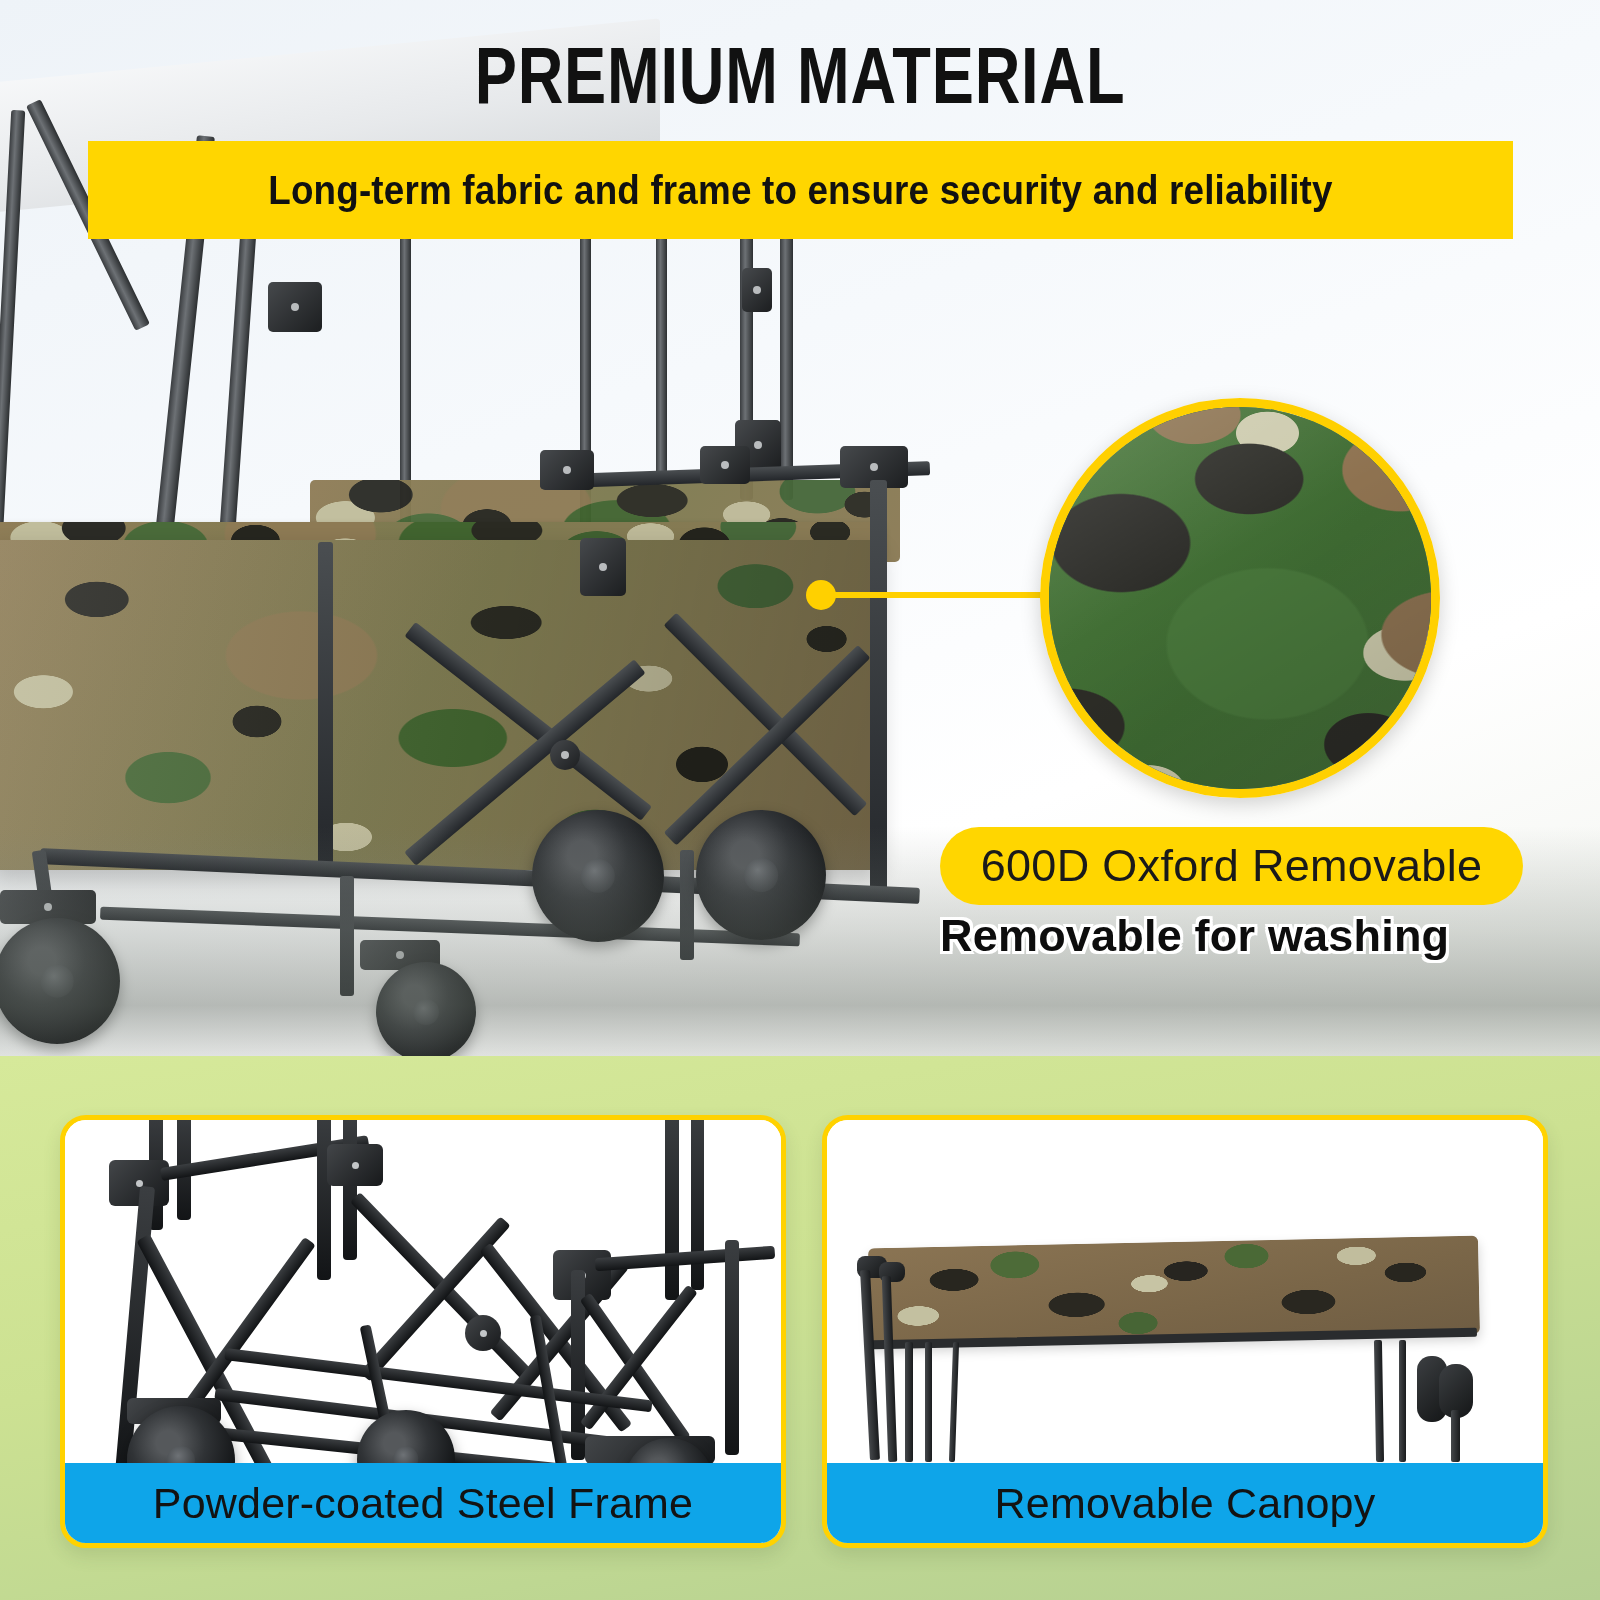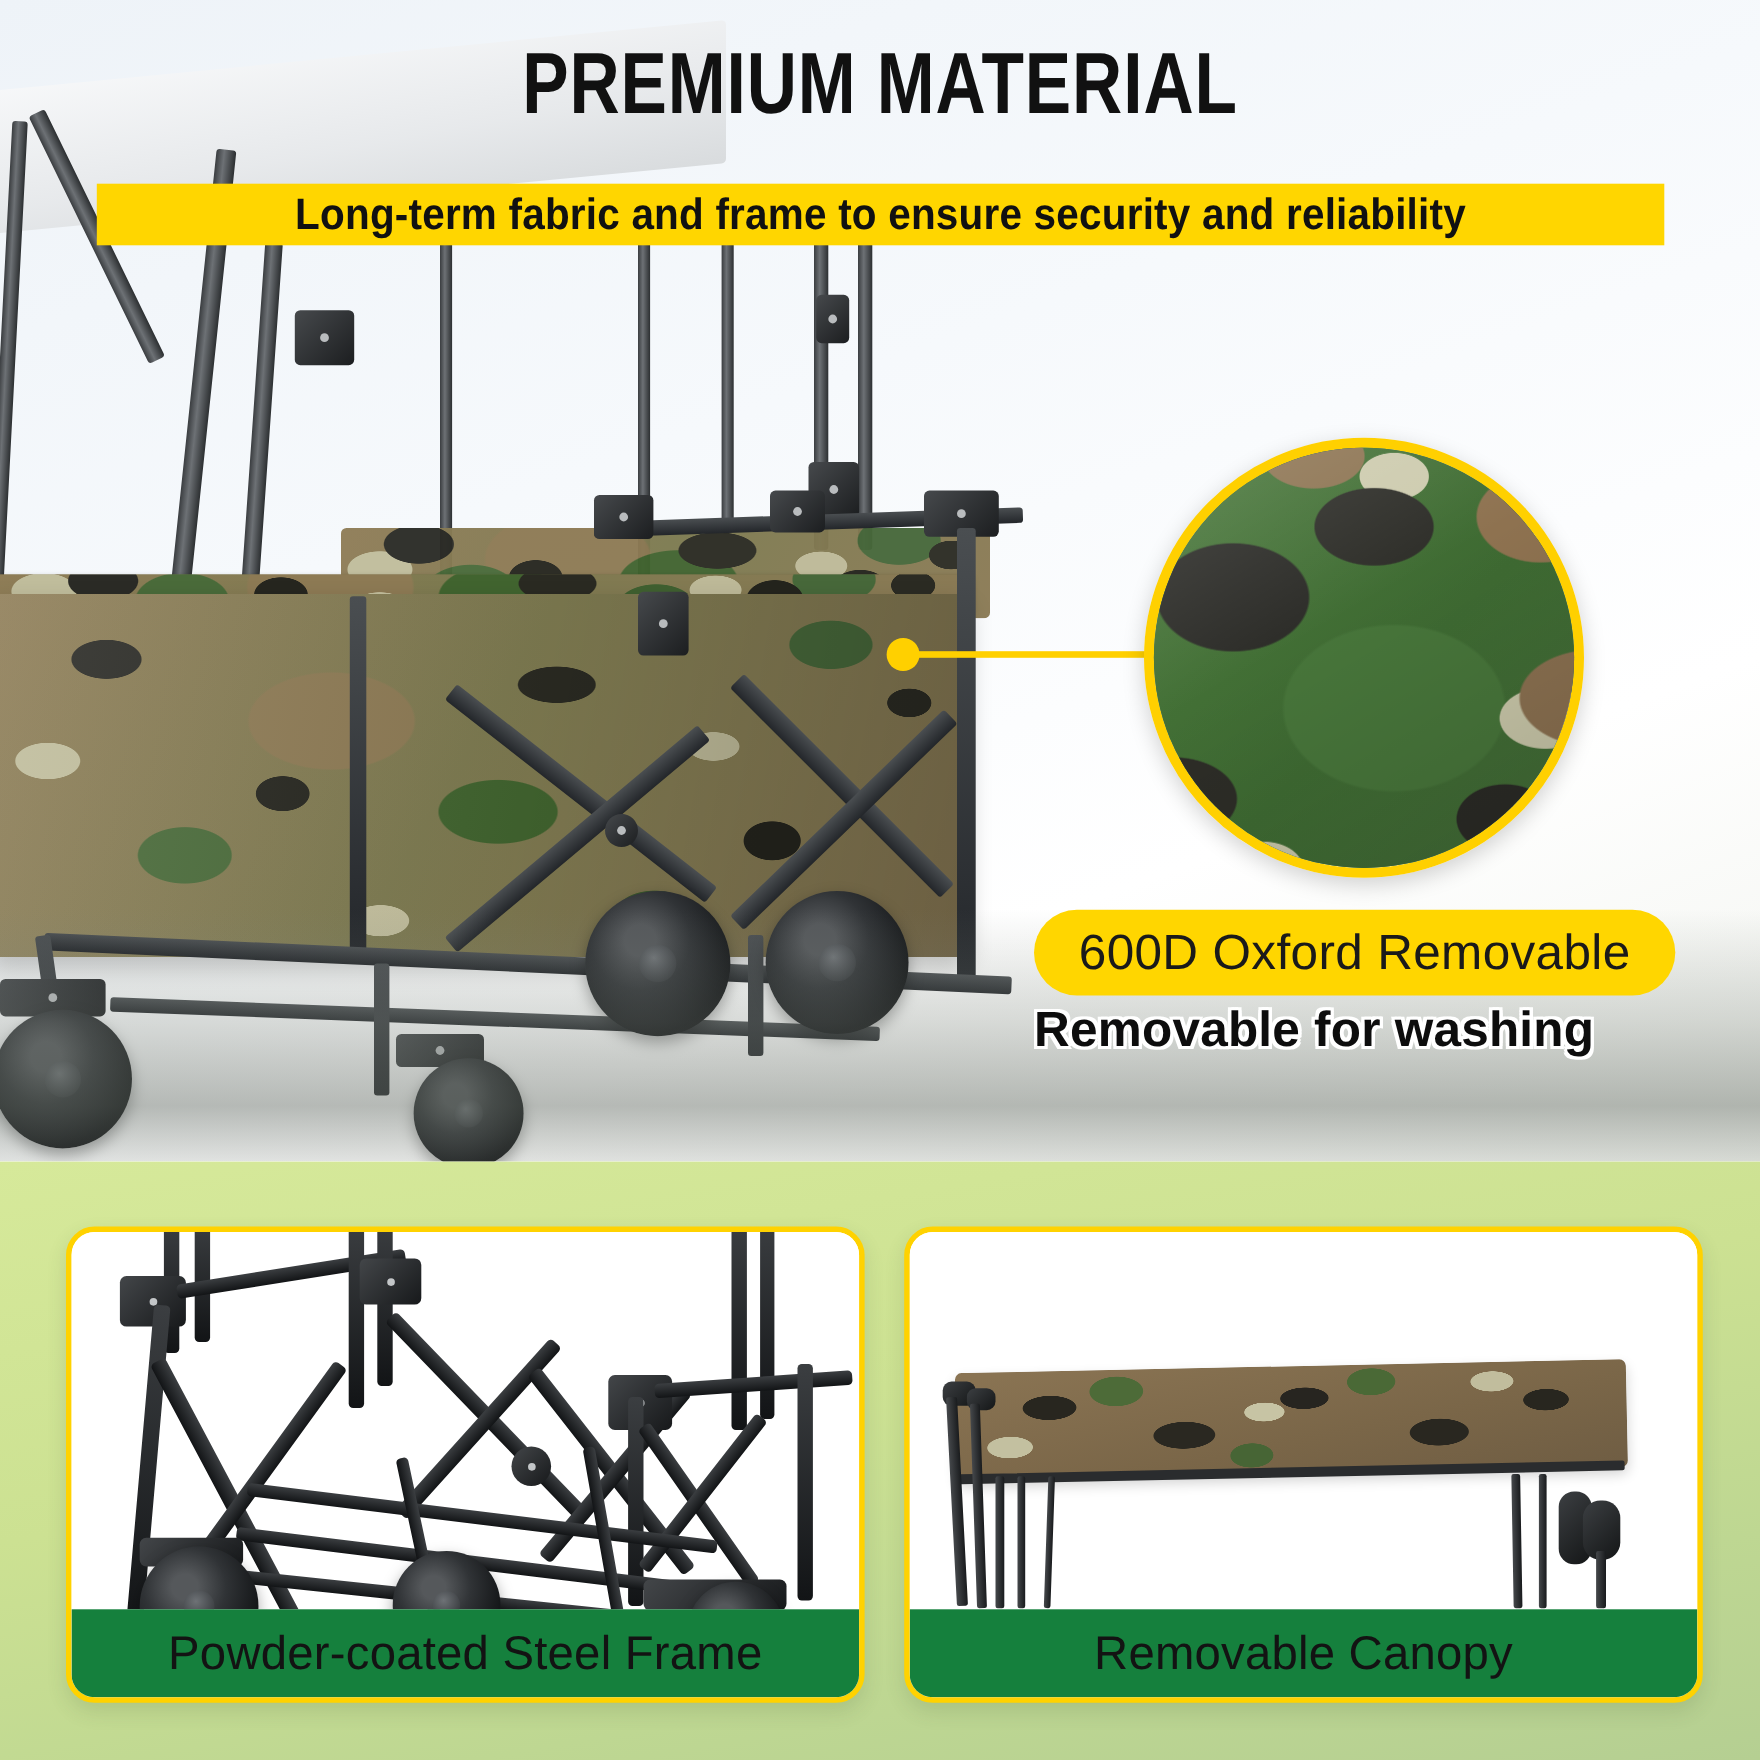--- a/index.html
+++ b/index.html
@@ -23,22 +23,22 @@
 
   
   .title{
     position:absolute;left:0;top:36px;width:1600px;text-align:center;
     font-size:79px;font-weight:bold;letter-spacing:1px;color:#111;
     transform:scaleX(.80);transform-origin:50% 50%;
     line-height:1;white-space:nowrap;
   }
   
   .sub-banner{
-    position:absolute;left:88px;top:141px;width:1425px;height:56px;
-    background:#FFD600;display:flex;align-items:center;justify-content:center;margin-top:26px;
+    position:absolute;left:88px;top:141px;width:1425px;height:98px;
+    background:#FFD600;display:flex;align-items:center;justify-content:center;
   }
   .sub-banner-text{
     font-size:40px;font-weight:bold;color:#111;white-space:nowrap;
     transform:scaleX(.92);transform-origin:50% 50%;letter-spacing:.2px;
   }
 
   
   .wagon{position:absolute;left:-20px;top:150px;width:1010px;height:900px;}
   .camo{
     background-color:#6d6a3f;
@@ -151,21 +151,21 @@
   }
   .panel{
     position:absolute;top:1115px;height:423px;
     background:#fff;border:5px solid #FFD200;border-radius:26px;
     overflow:hidden;box-shadow:0 8px 18px rgba(60,80,40,.14);
   }
   .panel-left{left:60px;width:716px;}
   .panel-right{left:822px;width:716px;}
   .panel-media{position:absolute;left:0;top:0;right:0;bottom:80px;background:#fff;overflow:hidden;}
   .panel-caption{
-    position:absolute;left:0;right:0;bottom:0;height:80px;background:#15803d;
+    position:absolute;left:0;right:0;bottom:0;height:80px;background:#0ea5e9;
     display:flex;align-items:center;justify-content:center;
   }
   .panel-caption span{font-size:43px;color:#131313;white-space:nowrap;letter-spacing:.2px;}
 
   
   .fr{position:absolute;background:linear-gradient(180deg,#3b3e41,#121416);border-radius:4px;}
   .fr-j{position:absolute;background:linear-gradient(135deg,#434649,#17191b);border-radius:6px;}
   .fr-j::after{content:"";position:absolute;left:50%;top:50%;width:7px;height:7px;margin:-3.5px 0 0 -3.5px;border-radius:50%;background:#c3c6c8;}
 
   

